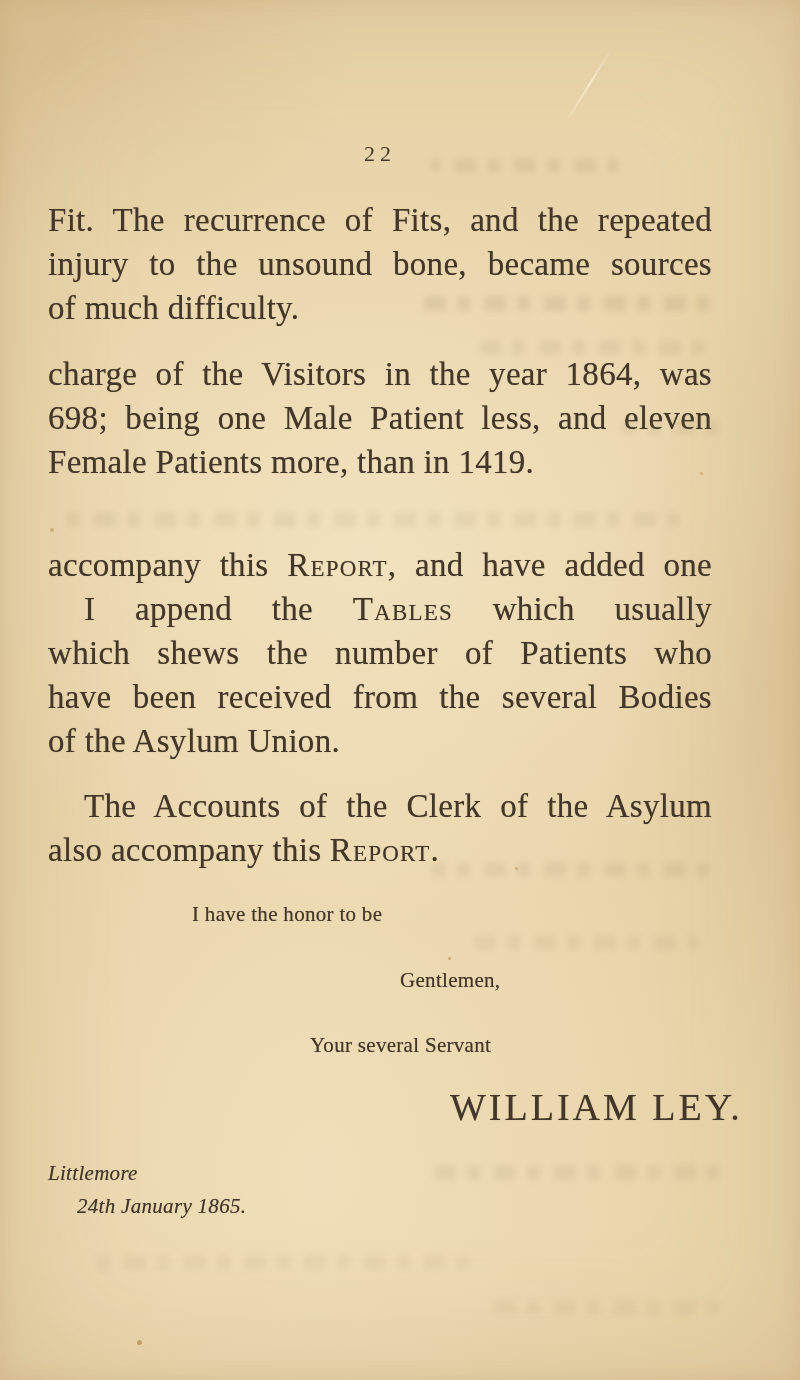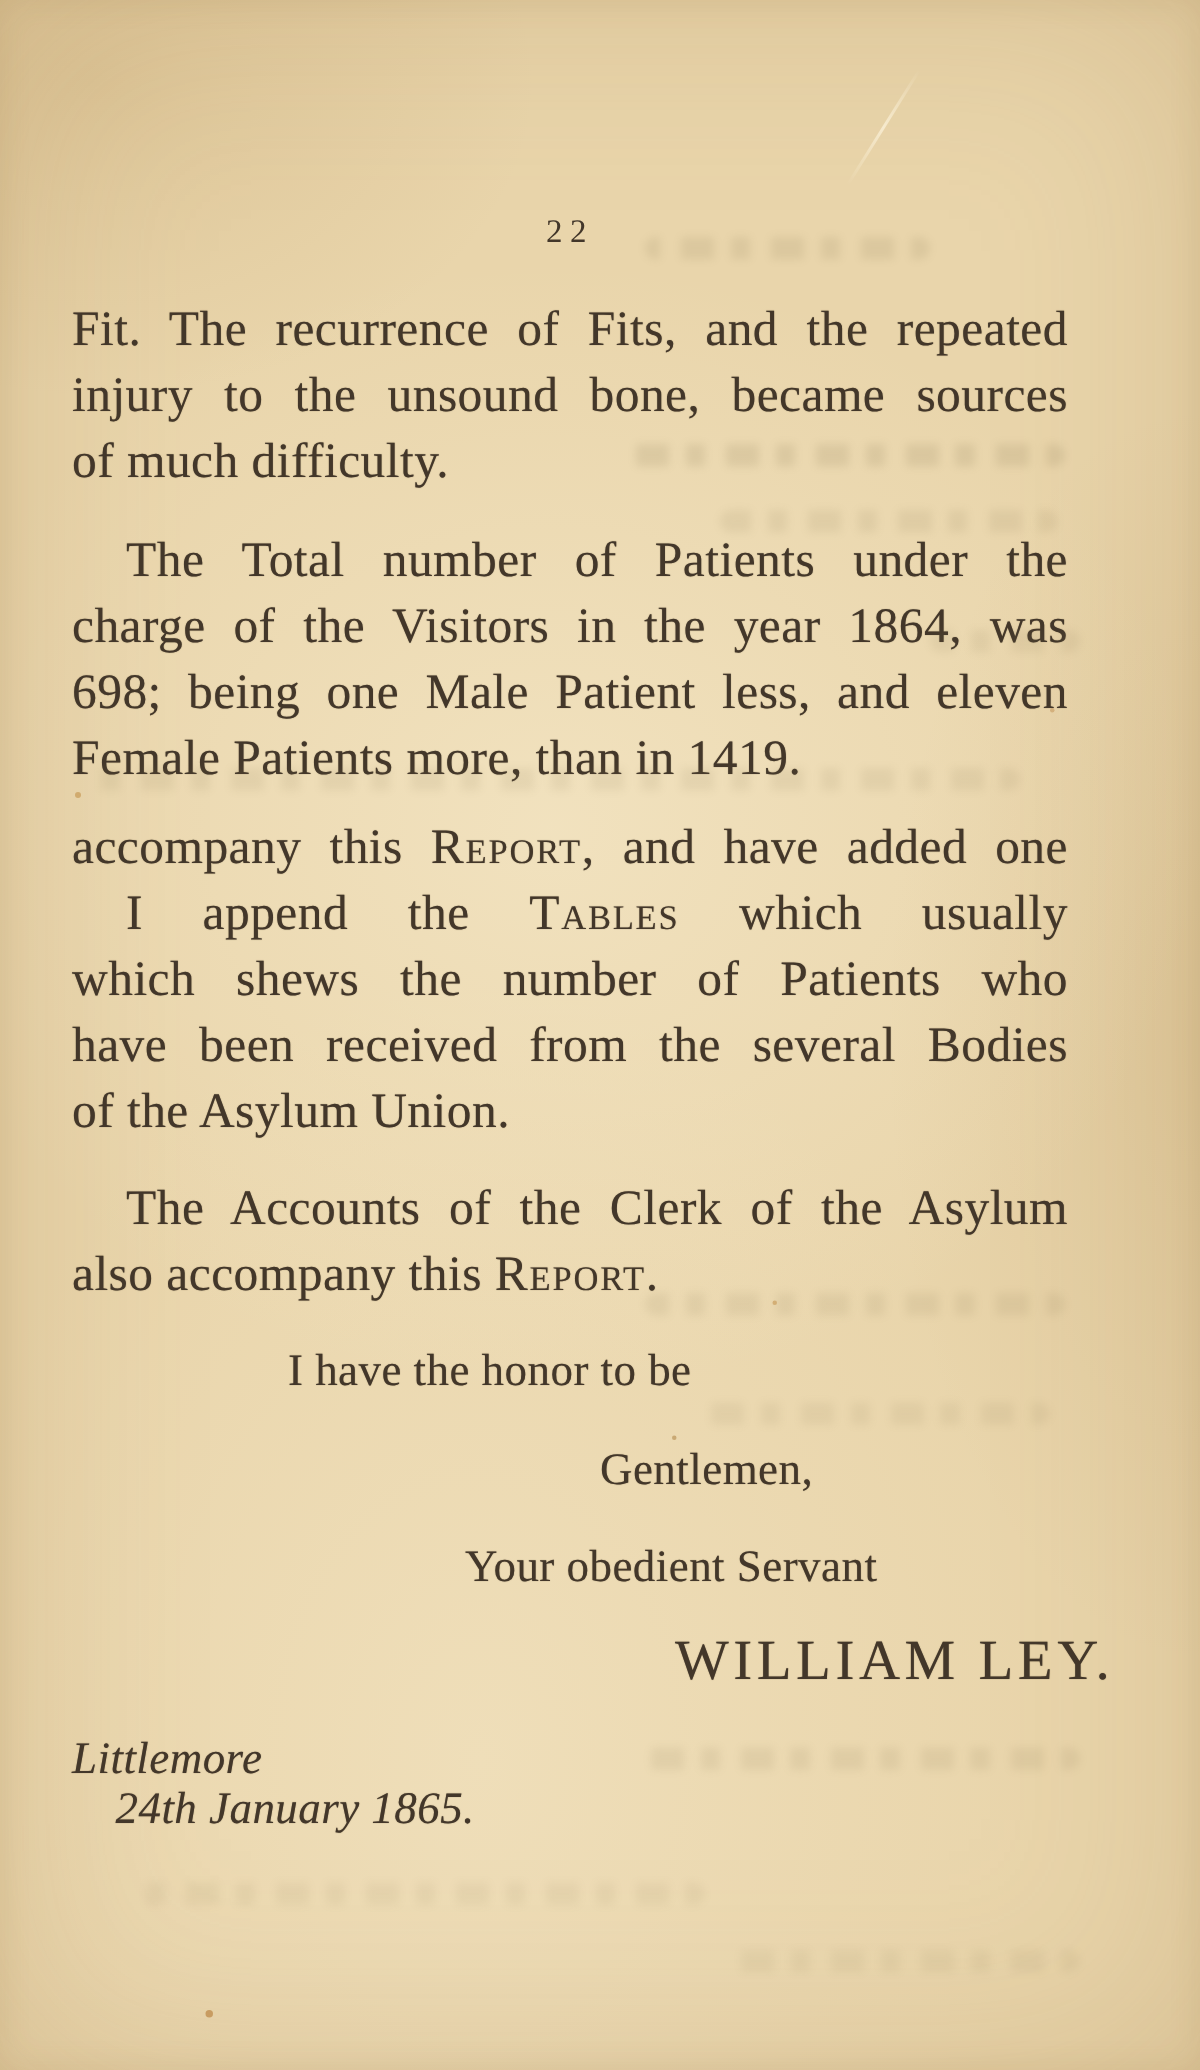--- a/index.html
+++ b/index.html
@@ -31,21 +31,21 @@
     font-size: 33px; line-height: 44px; height: 44px;
     letter-spacing: 0.3px;
     text-align: justify; text-align-last: justify;
     text-shadow: 0 0 0.7px rgba(62,48,28,0.55);
   }
   .line.last { text-align: right; text-align-last: left; }
   .line.indent { text-indent: 36px; }
   .sc { font-variant: small-caps; letter-spacing: 1.2px; }
   .closing {
     position: absolute;
-    font-size: 30px; line-height: 40px;
+    font-size: 21px; line-height: 40px;
     letter-spacing: 0.3px;
     text-shadow: 0 0 0.7px rgba(62,48,28,0.55);
     white-space: nowrap;
   }
   .signature {
     font-size: 38px; letter-spacing: 3px; line-height: 44px;
   }
   .dateline { font-style: italic; }
   
   .ghost {
@@ -72,42 +72,41 @@
 
   <div class="textcol pageno">22</div>
 
   <div class="textcol para" style="top:198px;">
     <div class="line">Fit. The recurrence of Fits, and the repeated</div>
     <div class="line">injury to the unsound bone, became sources</div>
     <div class="line last">of much difficulty.</div>
   </div>
 
   <div class="textcol para" style="top:352px;">
-    <div class="line indent">The Total number of Patients under the</div>
     <div class="line">charge of the Visitors in the year 1864, was</div>
     <div class="line">698; being one Male Patient less, and eleven</div>
     <div class="line last">Female Patients more, than in 1419.</div>
   </div>
 
   <div class="textcol para" style="top:543px;">
     <div class="line"><span>accompany this </span><span class="sc">Report</span><span>, and have added one</span></div>
     <div class="line indent"><span>I append the </span><span class="sc">Tables</span><span> which usually</span></div>
     <div class="line">which shews the number of Patients who</div>
     <div class="line">have been received from the several Bodies</div>
     <div class="line last">of the Asylum Union.</div>
   </div>
 
   <div class="textcol para" style="top:784px;">
     <div class="line indent">The Accounts of the Clerk of the Asylum</div>
     <div class="line last"><span>also accompany this </span><span class="sc">Report</span><span>.</span></div>
   </div>
 
   <div class="closing" style="left:192px; top:894px;">I have the honor to be</div>
   <div class="closing" style="left:400px; top:960px;text-align:center;">Gentlemen,</div>
-  <div class="closing" style="left:310px; top:1025px;">Your obedient Servant</div>
+  <div class="closing" style="left:310px; top:1025px;">Your several Servant</div>
   <div class="closing signature" style="left:450px; top:1085px;">WILLIAM LEY.</div>
 
   <div class="closing dateline" style="left:48px; top:1153px;">Littlemore</div>
   <div class="closing dateline" style="left:77px; top:1186px;">24th January 1865.</div>
 
   <div class="ghost" style="left:430px; top:158px; width:190px;"></div>
   <div class="ghost" style="left:410px; top:296px; width:300px; opacity:0.15;"></div>
   <div class="ghost" style="left:480px; top:340px; width:225px; opacity:0.11;"></div>
   <div class="ghost" style="left:620px; top:420px; width:100px; opacity:0.10;"></div>
   <div class="ghost" style="left:60px; top:512px; width:620px; opacity:0.10;"></div>

